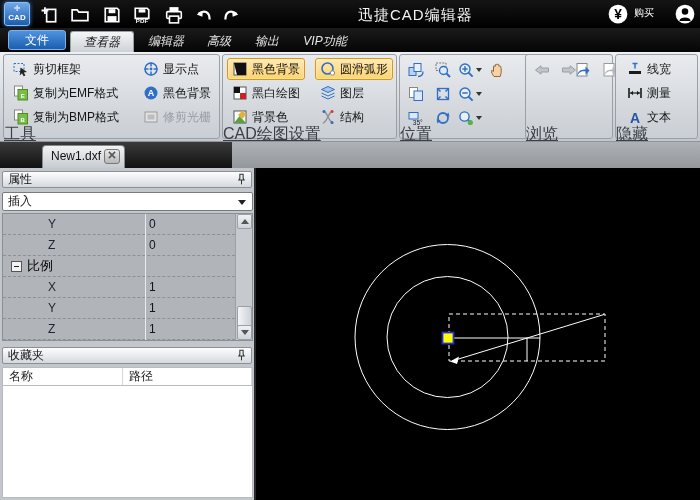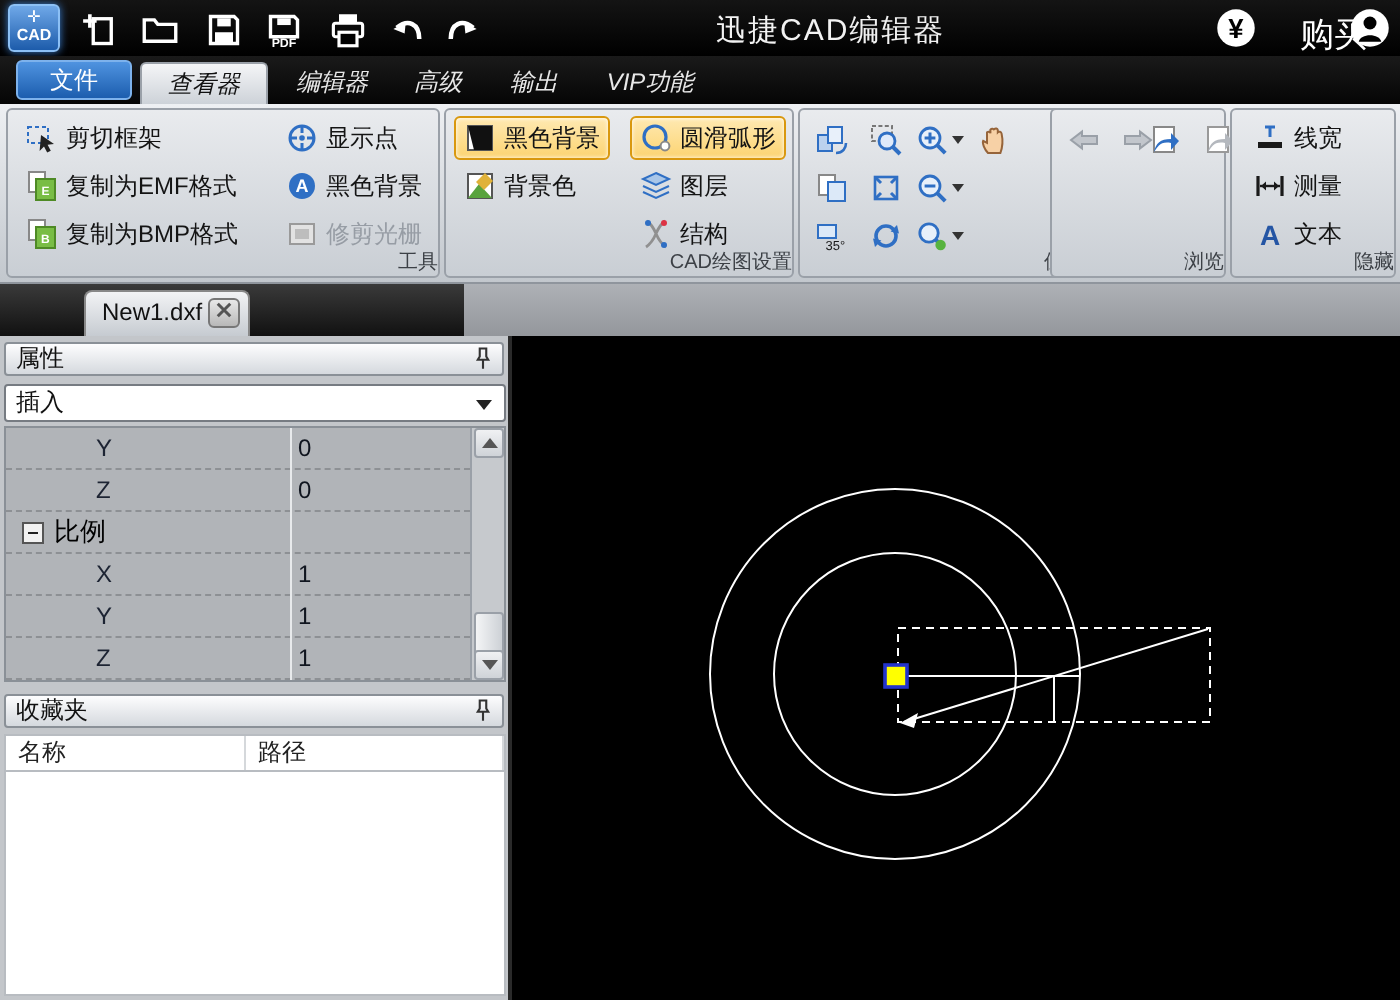--- a/index.html
+++ b/index.html
@@ -14,41 +14,41 @@
     background:linear-gradient(#6fa8e8,#1d5cab); border:1px solid #8cc0f5; border-radius:3px;
     color:#fff; font-size:8px; font-weight:bold; text-align:center; line-height:10px;
     box-shadow:0 0 4px #3a7fd4; padding-top:2px; }
   .logo .cross { display:block; font-size:8px; line-height:8px; font-weight:normal; }
   .tb-btn { position:absolute; top:4px; width:24px; height:22px; display:flex;
     align-items:center; justify-content:center; }
   .tb-btn svg { display:block; }
   .app-title { position:absolute; left:358px; top:6px; color:#f2f2f2; font-size:15px; letter-spacing:1px; }
   .buy-wrap { position:absolute; right:0; top:3px; width:92px; height:22px; color:#fff; }
   .buy-icon { position:absolute; left:0; top:1px; }
-  .buy-label { position:absolute; left:42px; top:3px; font-size:17px; color:#fff;text-align:center; }
+  .buy-label { position:absolute; left:26px; top:3px; font-size:10px; color:#fff;text-align:center; }
   .user-icon { position:absolute; left:67px; top:1px; }
 
   
   .menubar { position:absolute; left:0; top:28px; width:700px; height:24px;
     background:linear-gradient(#1a1a1a,#050505); }
   .file-btn { position:absolute; left:8px; top:2px; width:58px; height:20px;
     background:linear-gradient(#4f93e0,#1c5dae); border:1px solid #7db2ec; border-radius:3px;
     color:#fff; font-size:12px; text-align:center; line-height:18px; }
   .mtab { position:absolute; top:3px; height:21px; color:#e8e8e8; font-size:12px;
     text-align:center; line-height:21px;font-style:italic; }
   .mtab.active { background:linear-gradient(#f4f5f7,#cdd2d8); color:#111;
     border-radius:3px 3px 0 0; border:1px solid #9aa0a8; border-bottom:none; }
 
   
   .ribbon { position:absolute; left:0; top:52px; width:700px; height:90px;
     background:linear-gradient(#eef0f3,#c2c7cd); border-bottom:1px solid #8f959d; }
   .rgroup { position:absolute; top:2px; height:85px; border:1px solid #9aa0a8;
     border-radius:3px; background:linear-gradient(#e9ebee,#c9ced4); }
-  .rlabel { position:absolute; left:0; right:0; bottom:1px; height:13px; text-align:right;
-    font-size:10px; color:#3c4046; }
+  .rlabel { position:absolute; left:0; right:0; bottom:1px; height:13px; text-align:left;
+    font-size:16px; color:#3c4046;text-decoration:underline; }
   .rbtn { display:flex; align-items:center; gap:4px; height:22px; padding:0 4px;
     font-size:12px; color:#141414; white-space:nowrap; border:1px solid transparent; border-radius:3px; }
   .rbtn.toggled { border:1px solid #d9980f;
     background:linear-gradient(#ffe9b2,#fcd472); box-shadow:inset 0 0 2px #fff; }
   .rbtn.disabled { color:#979da5; }
   .ricon { width:16px; height:16px; flex:0 0 16px; }
   .ricon svg { display:block; }
   .col { position:absolute; display:flex; flex-direction:column; gap:2px; }
   .icon-btn { width:24px; height:22px; display:flex; align-items:center; justify-content:center; gap:1px; }
   .caret-down { width:0; height:0; border-left:3px solid transparent; border-right:3px solid transparent;
@@ -277,20 +277,30 @@
     <div class="rgroup" style="left:222px;width:175px">
       <div class="col" style="left:4px;top:3px">
         <div class="rbtn toggled">
           <span class="ricon">
               <svg width="16" height="16" viewBox="0 0 16 16">
                 <rect x="2" y="2" width="12" height="12" fill="#fff" stroke="#555"></rect>
                 <path d="M2 2h12v12H5z" fill="#111"></path>
               </svg>
             </span>
           <span>黑色背景</span>
+          </div>
+        <div class="rbtn">
+          <span class="ricon">
+              <svg width="16" height="16" viewBox="0 0 16 16">
+                <rect x="2" y="2" width="12" height="12" fill="#fff" stroke="#555"></rect>
+                <rect x="2" y="2" width="6" height="6" fill="#111"></rect>
+                <rect x="8" y="8" width="6" height="6" fill="#c22"></rect>
+              </svg>
+            </span>
+          <span>黑白绘图</span>
           </div>
         <div class="rbtn">
           <span class="ricon">
               <svg width="16" height="16" viewBox="0 0 16 16">
                 <rect x="2" y="2" width="12" height="12" fill="#fff" stroke="#555"></rect>
                 <path d="M2 14l5.5-7 6.5 7z" fill="#59a33e"></path>
                 <path d="M10.5 1.5l4 4-4.5 4.5-4-4z" fill="#e0b23a"></path>
               </svg>
             </span>
           <span>背景色</span>

